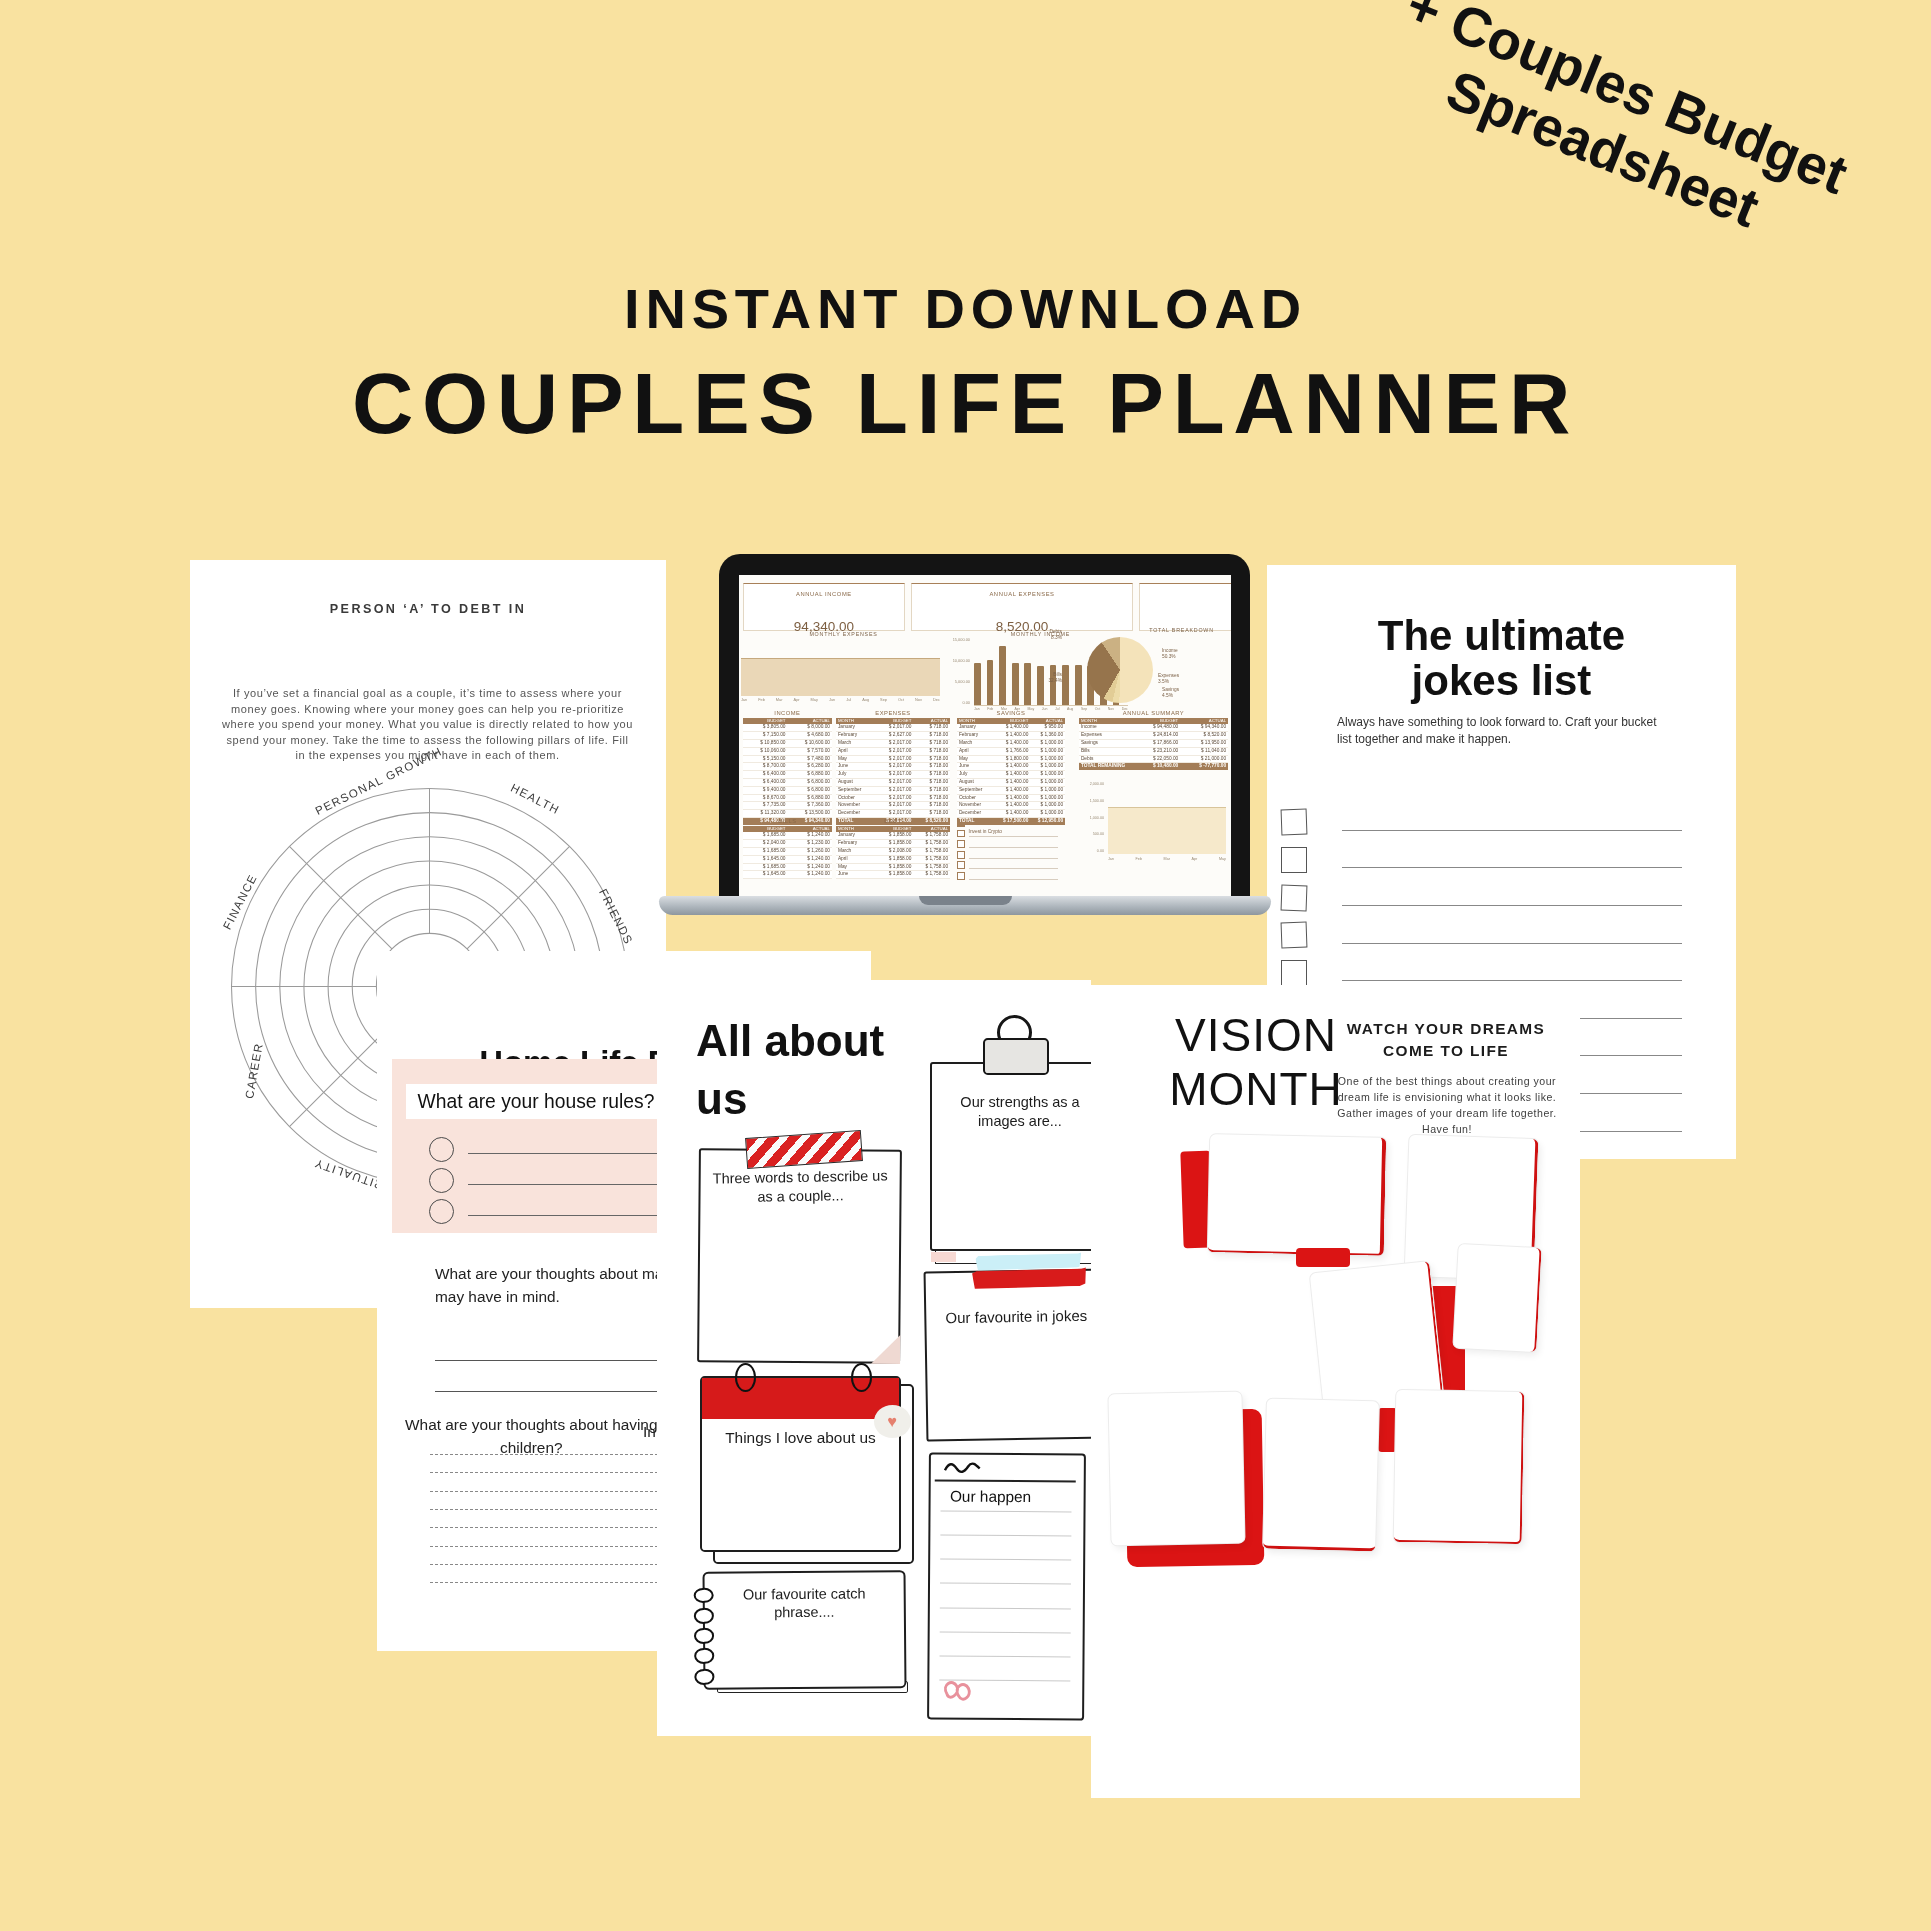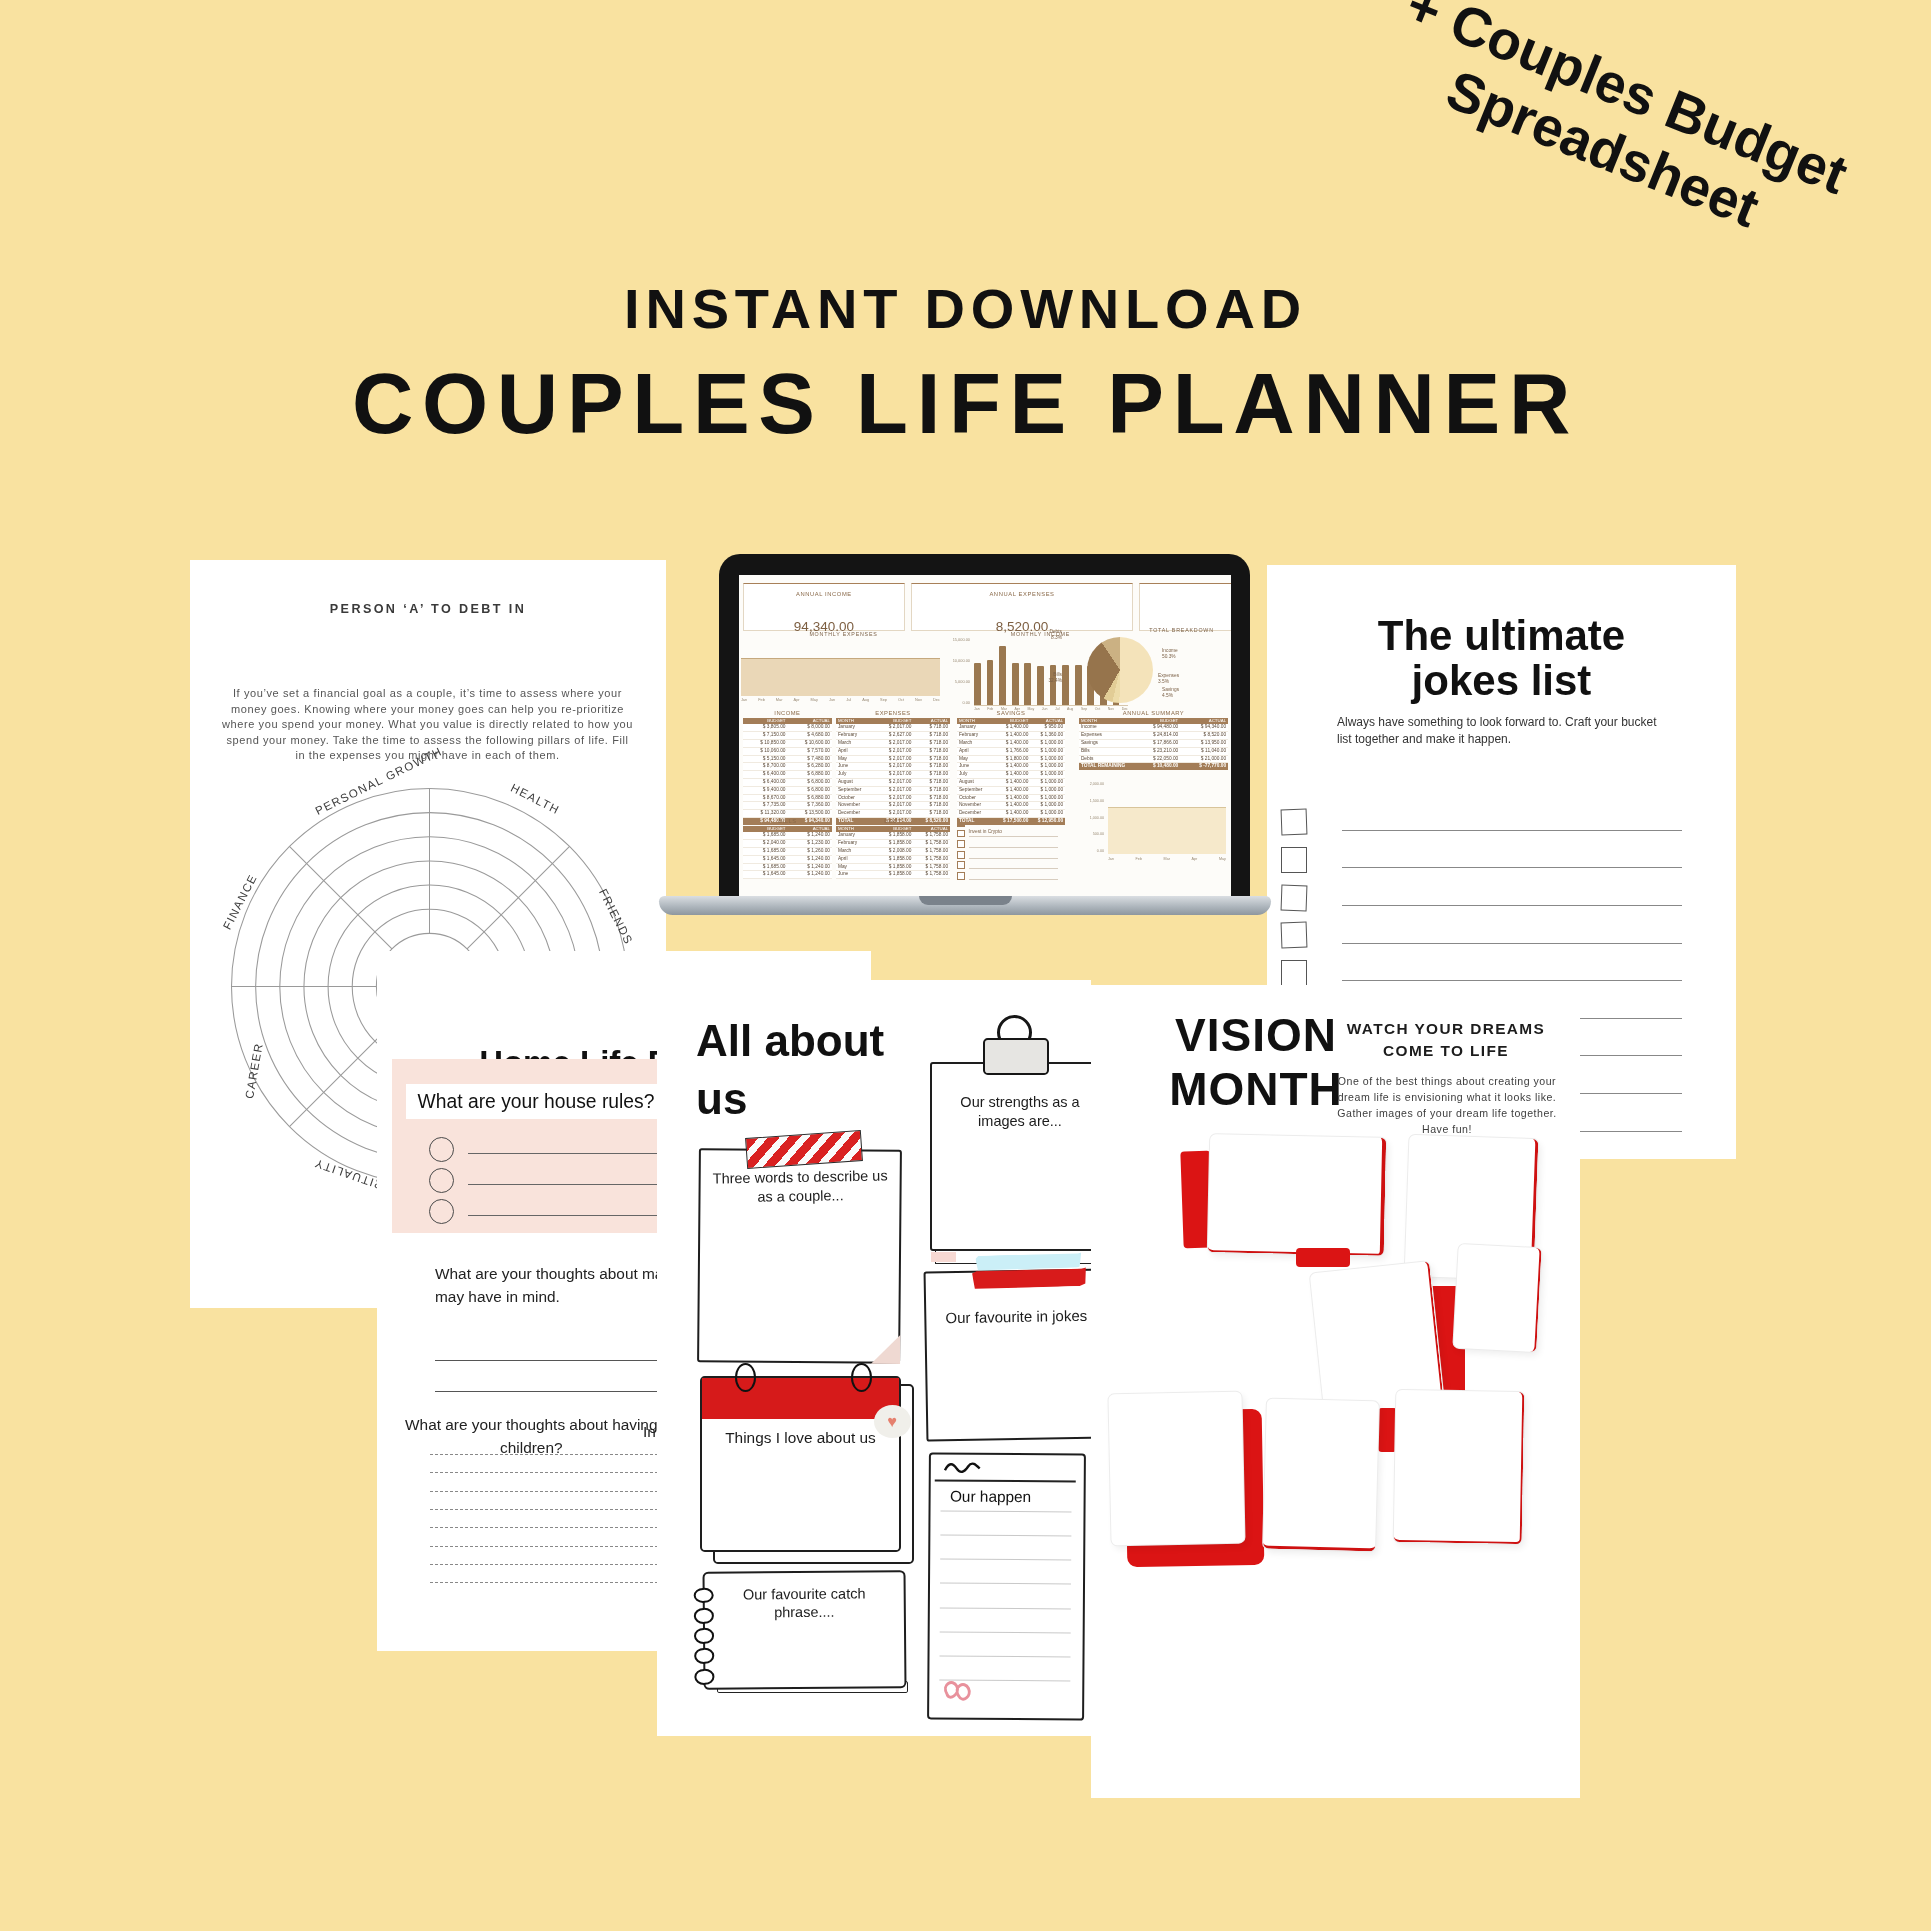--- a/index.html
+++ b/index.html
@@ -60,21 +60,21 @@
   
   #page-all{left:657px;top:980px;width:434px;height:756px;z-index:4;overflow:hidden}
   .aa-title{font-size:44px;font-weight:800;line-height:1}
   .note{position:absolute;background:#fff;border:2.4px solid #1e1e1e;border-radius:2.9px}
   .note-txt{position:absolute;left:5.8px;right:5.8px;text-align:center;font-size:14.5px;line-height:1.3;color:#1c1c1c}
   .washi-stripes{background:repeating-linear-gradient(135deg,#D92121 0 8.7px,#FAFAFA 8.7px 15.4px);border:1.9px solid #2a2a2a}
   .ring{position:absolute;border:2.9px solid #111;border-radius:50%;background:#fff}
 
   
   #page-vision{left:1091px;top:985px;width:489px;height:813px;z-index:5;overflow:hidden}
-  .vb-title{left:56px;top:23px;width:218px;font-size:46px;font-weight:700;line-height:1.18;letter-spacing:1px}
+  .vb-title{left:56px;top:23px;width:218px;font-size:46px;font-weight:400;line-height:1.18;letter-spacing:1px}
   .vb-head{left:239px;top:33px;width:232px;font-size:15.4px;font-weight:700;letter-spacing:1.4px;line-height:1.45;color:#1c1c1c}
   .vb-para{left:238px;top:89px;width:236px;font-size:10.6px;line-height:1.5;letter-spacing:0.5px;color:#3d3d3d}
   .pol{position:absolute;background:#fff;border-radius:5.8px;box-shadow:0 0 0 1px #ECECEC,2.9px 3.9px 7.7px rgba(0,0,0,.07)}
   .polred{position:absolute;background:#DB1414;border-radius:3.9px}
 </style>
 </head>
 <body>
 
 <div class="canvas">
 

